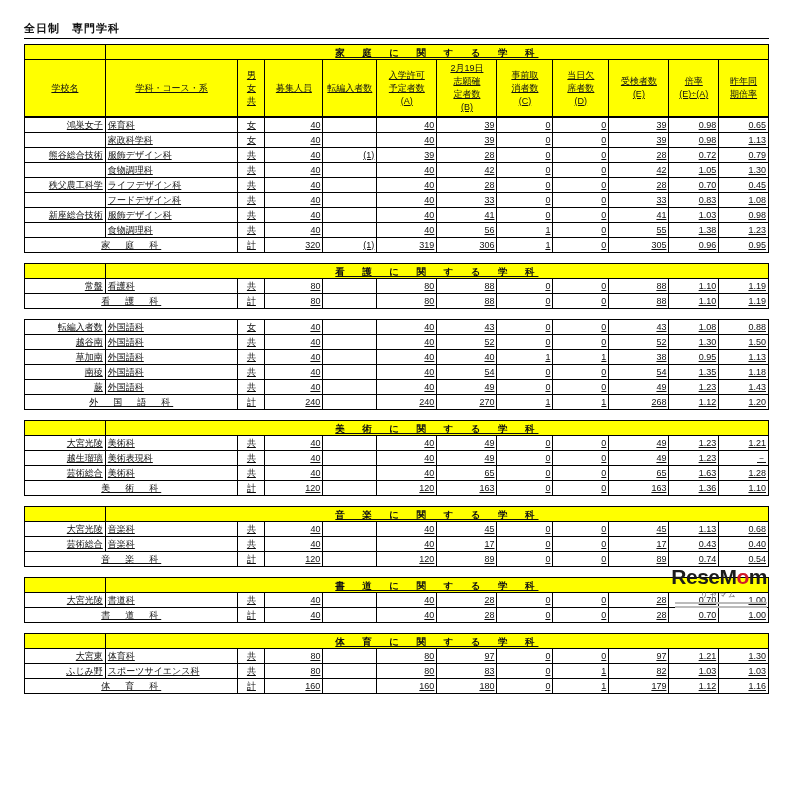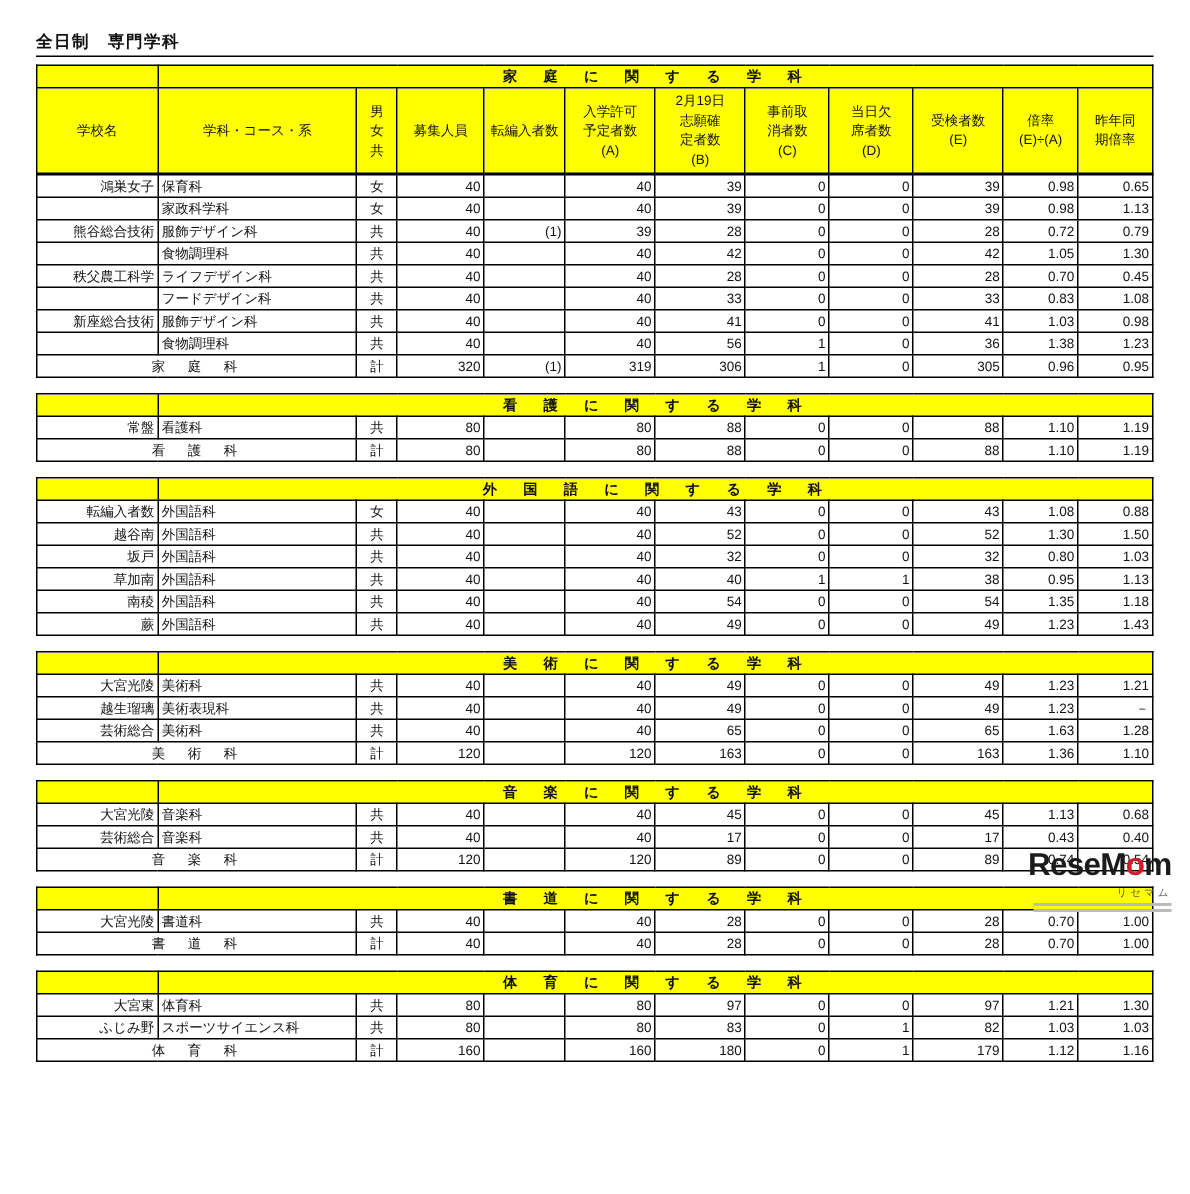--- a/index.html
+++ b/index.html
@@ -3,21 +3,21 @@
 <meta charset="utf-8">
 <style>
   html,body{margin:0;padding:0;}
   body{
     width:793px;height:796px;
     background:#ffffff;
     font-family:"Liberation Sans","DejaVu Sans",sans-serif;
     color:#111;
     -webkit-font-smoothing:none;
   }
-  .page{position:relative;width:793px;height:624px;box-sizing:border-box;padding:18px 24px 0 24px;}
+  .page{position:relative;width:793px;height:624px;box-sizing:border-box;padding:18px 24px 0 24px;text-decoration:underline;}
   .doc-title{
     font-size:11px;font-weight:bold;letter-spacing:1px;
     border-bottom:1px solid #000;padding-bottom:2px;margin-bottom:5px;
     display:inline-block;width:100%;box-sizing:border-box;
   }
   table.grid{
     border-collapse:collapse;width:745px;table-layout:fixed;
     font-size:9px;
   }
   table.grid td,table.grid th{
@@ -62,21 +62,21 @@
     text-align:center;font-weight:bold;letter-spacing:4px;font-size:9.5px;
   }
   .sectionbar .blank{background:#ffff00;}
   td.school{text-align:right;padding-left:3px;}
   td.course{text-align:left;padding-left:3px;margin-left:20px;}
   td.ctr{text-align:center;}
   td.num{text-align:right;padding-right:4px;}
   tr.total td{font-weight:normal;}
   td.totallabel{text-align:center;letter-spacing:3px;font-weight:bold;}
   .logo{
-    position:absolute;right:12px;bottom:16px;text-align:right;
+    position:absolute;right:26px;bottom:16px;text-align:center;
   }
   .logo .rm{
     font-size:21px;font-weight:bold;color:#1b1b1b;letter-spacing:-0.5px;
     font-family:"Liberation Sans",sans-serif;
   }
   .logo .rm .dot{color:#d11a2a;}
   .logo .sub{font-size:7px;color:#555;letter-spacing:2px;margin-top:1px;}
   .logo .bars{margin-top:2px;}
   .logo .bars div{height:2px;background:#bbb;margin:2px 0 0 auto;}
 </style>
@@ -243,21 +243,21 @@
           <tr>
             <td class="school"></td>
             <td class="course">食物調理科</td>
             <td class="ctr">共</td>
             <td class="num">40</td>
             <td class="num"></td>
             <td class="num">40</td>
             <td class="num">56</td>
             <td class="num">1</td>
             <td class="num">0</td>
-            <td class="num">36</td>
+            <td class="num">55</td>
             <td class="num">1.38</td>
             <td class="num">1.23</td>
           </tr>
           <tr class="total">
             <td class="totallabel" colspan="2">家　庭　科</td>
             <td class="ctr">計</td>
             <td class="num">320</td>
             <td class="num">(1)</td>
             <td class="num">319</td>
             <td class="num">306</td>
@@ -327,24 +327,20 @@
           <col class="c4">
           <col class="c5">
           <col class="c6">
           <col class="c7">
           <col class="c8">
           <col class="c9">
           <col class="c10">
           <col class="c11">
         </colgroup>
         <tbody>
-          <tr class="sectionbar">
-            <td class="blank"></td>
-            <td class="title" colspan="11">外　国　語　に　関　す　る　学　科</td>
-          </tr>
           <tr>
             <td class="school">転編入者数</td>
             <td class="course">外国語科</td>
             <td class="ctr">女</td>
             <td class="num">40</td>
             <td class="num"></td>
             <td class="num">40</td>
             <td class="num">43</td>
             <td class="num">0</td>
             <td class="num">0</td>
@@ -360,34 +356,20 @@
             <td class="num"></td>
             <td class="num">40</td>
             <td class="num">52</td>
             <td class="num">0</td>
             <td class="num">0</td>
             <td class="num">52</td>
             <td class="num">1.30</td>
             <td class="num">1.50</td>
           </tr>
           <tr>
-            <td class="school">坂戸</td>
-            <td class="course">外国語科</td>
-            <td class="ctr">共</td>
-            <td class="num">40</td>
-            <td class="num"></td>
-            <td class="num">40</td>
-            <td class="num">32</td>
-            <td class="num">0</td>
-            <td class="num">0</td>
-            <td class="num">32</td>
-            <td class="num">0.80</td>
-            <td class="num">1.03</td>
-          </tr>
-          <tr>
             <td class="school">草加南</td>
             <td class="course">外国語科</td>
             <td class="ctr">共</td>
             <td class="num">40</td>
             <td class="num"></td>
             <td class="num">40</td>
             <td class="num">40</td>
             <td class="num">1</td>
             <td class="num">1</td>
             <td class="num">38</td>
@@ -414,20 +396,33 @@
             <td class="ctr">共</td>
             <td class="num">40</td>
             <td class="num"></td>
             <td class="num">40</td>
             <td class="num">49</td>
             <td class="num">0</td>
             <td class="num">0</td>
             <td class="num">49</td>
             <td class="num">1.23</td>
             <td class="num">1.43</td>
+          </tr>
+          <tr class="total">
+            <td class="totallabel" colspan="2">外　国　語　科</td>
+            <td class="ctr">計</td>
+            <td class="num">240</td>
+            <td class="num"></td>
+            <td class="num">240</td>
+            <td class="num">270</td>
+            <td class="num">1</td>
+            <td class="num">1</td>
+            <td class="num">268</td>
+            <td class="num">1.12</td>
+            <td class="num">1.20</td>
           </tr>
         </tbody>
       </table>
       <table class="grid" style="margin-top: 10px;">
         <colgroup>
           <col class="c0">
           <col class="c1">
           <col class="c2">
           <col class="c3">
           <col class="c4">

